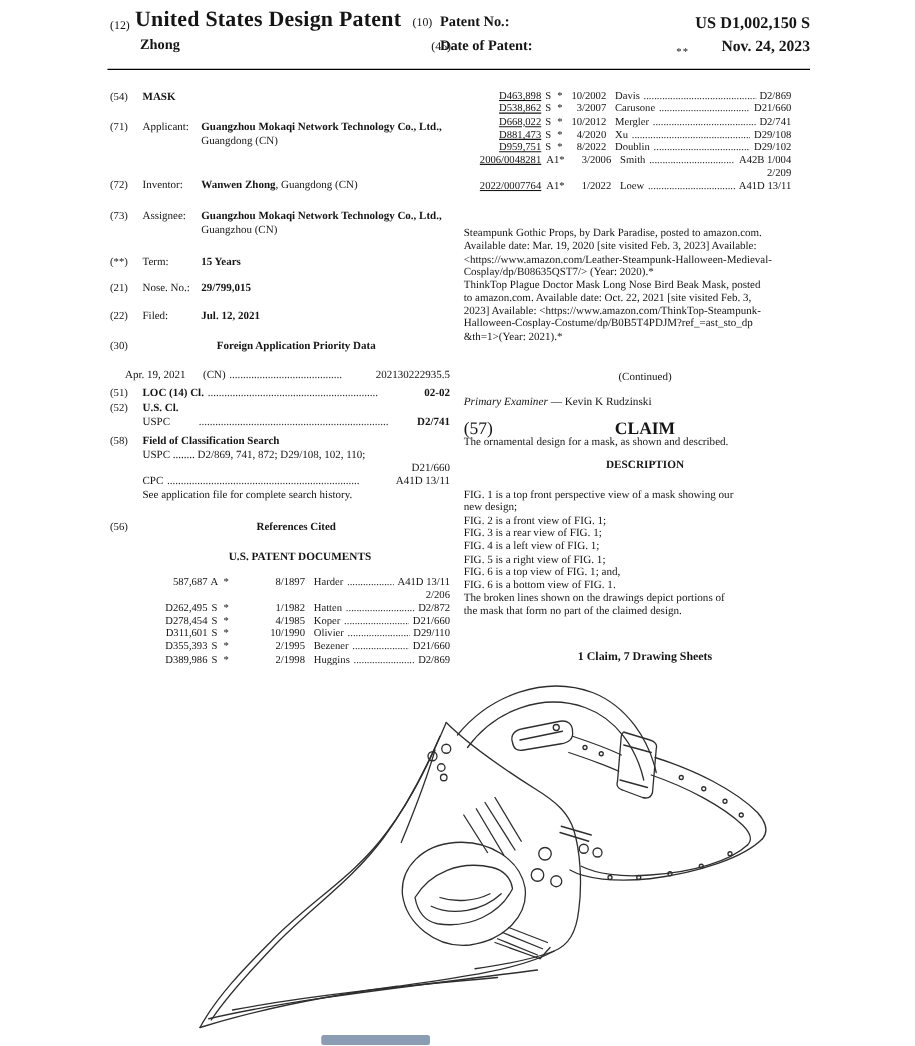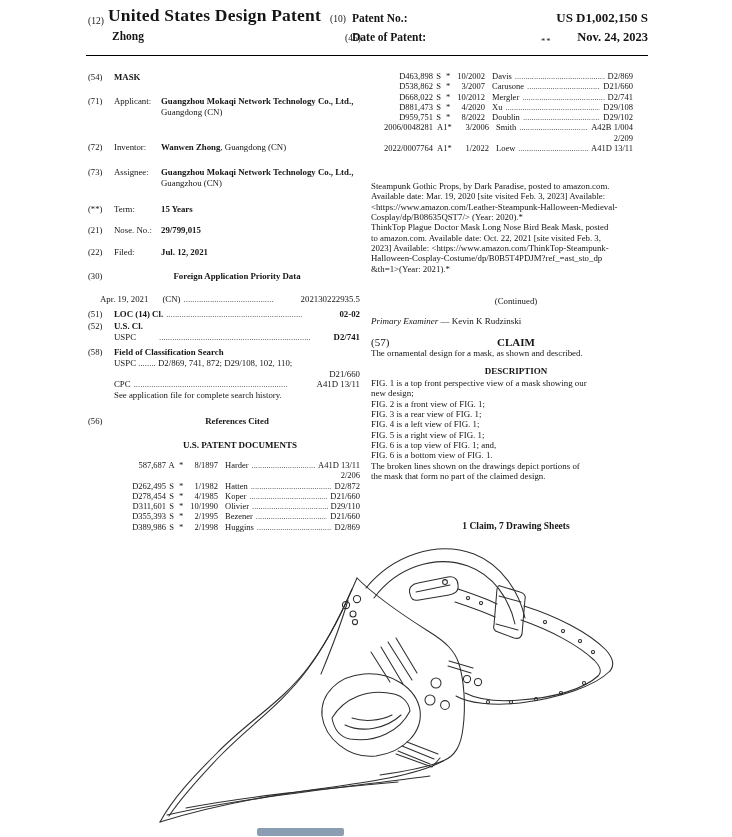--- a/index.html
+++ b/index.html
@@ -28,27 +28,27 @@
   .flexrow{display:flex;align-items:baseline;white-space:nowrap;overflow:hidden;}
   .dots{flex:1;overflow:hidden;white-space:nowrap;margin:0 3px;color:#333;}
   .rt{text-align:right;}
 
   
   .reftbl{font-size:8.5px;line-height:10.3px;}
   .ref-row{display:flex;align-items:baseline;white-space:nowrap;overflow:hidden;}
   .rn{width:78px;text-align:right;}
   .rk{width:11px;text-align:center;}
   .rs{width:8px;text-align:center;}
-  .rd{width:33px;text-align:right;margin-right:7px;}
+  .rd{width:33px;text-align:right;margin-right:7px;margin-left:26px;}
   .rname{margin-right:3px;}
   .rdots{flex:1;overflow:hidden;white-space:nowrap;color:#333;margin-right:3px;}
   .ref-cont{text-align:right;}
   .rc{position:absolute;left:371px;width:262px;}
   .rcw{position:absolute;left:371px;width:290px;}
-  .rn2{width:62px;text-align:right;}
+  .rn2{width:62px;text-align:right;text-decoration:underline;}
   .rk2{width:19px;text-align:left;padding-left:4px;}
   .rd2{width:33px;text-align:right;margin-right:7px;}
 
   .pub{font-size:8.8px;line-height:10.35px;}
   .desc{font-size:8.9px;line-height:10.35px;}
   .secttl{font-size:9px;}
   .scroll-thumb{background:#8b9db2;border-radius:2px;}
 
   svg.fig *{vector-effect:non-scaling-stroke;}
 </style>
@@ -323,29 +323,29 @@
     <div>Halloween-Cosplay-Costume/dp/B0B5T4PDJM?ref_=ast_sto_dp</div>
     <div>&amp;th=1&gt;(Year: 2021).*</div>
   </div>
 
   <div class="rcw ctr pub" style="top:296px;">(Continued)</div>
 
   <div class="rcw" style="top:316px;font-size:9px;">
     <span class="i">Primary Examiner</span><span> — Kevin K Rudzinski</span>
   </div>
 
-  <div class="rcw" style="top:336px;font-size:11px;">
+  <div class="rcw" style="top:336px;font-size:14px;">
     <span class="abs" style="left:0;">(57)</span>
     <div class="ctr b">CLAIM</div>
   </div>
   <div class="rcw desc" style="top:348px;">The ornamental design for a mask, as shown and described.</div>
 
   <div class="rcw ctr b" style="top:366px;font-size:9px;">DESCRIPTION</div>
 
-  <div class="rcw desc" style="top:378px;">
+  <div class="rcw desc" style="top:390px;">
     <div>FIG. 1 is a top front perspective view of a mask showing our</div>
     <div>new design;</div>
     <div>FIG. 2 is a front view of FIG. 1;</div>
     <div>FIG. 3 is a rear view of FIG. 1;</div>
     <div>FIG. 4 is a left view of FIG. 1;</div>
     <div>FIG. 5 is a right view of FIG. 1;</div>
     <div>FIG. 6 is a top view of FIG. 1; and,</div>
     <div>FIG. 6 is a bottom view of FIG. 1.</div>
     <div>The broken lines shown on the drawings depict portions of</div>
     <div>the mask that form no part of the claimed design.</div>

